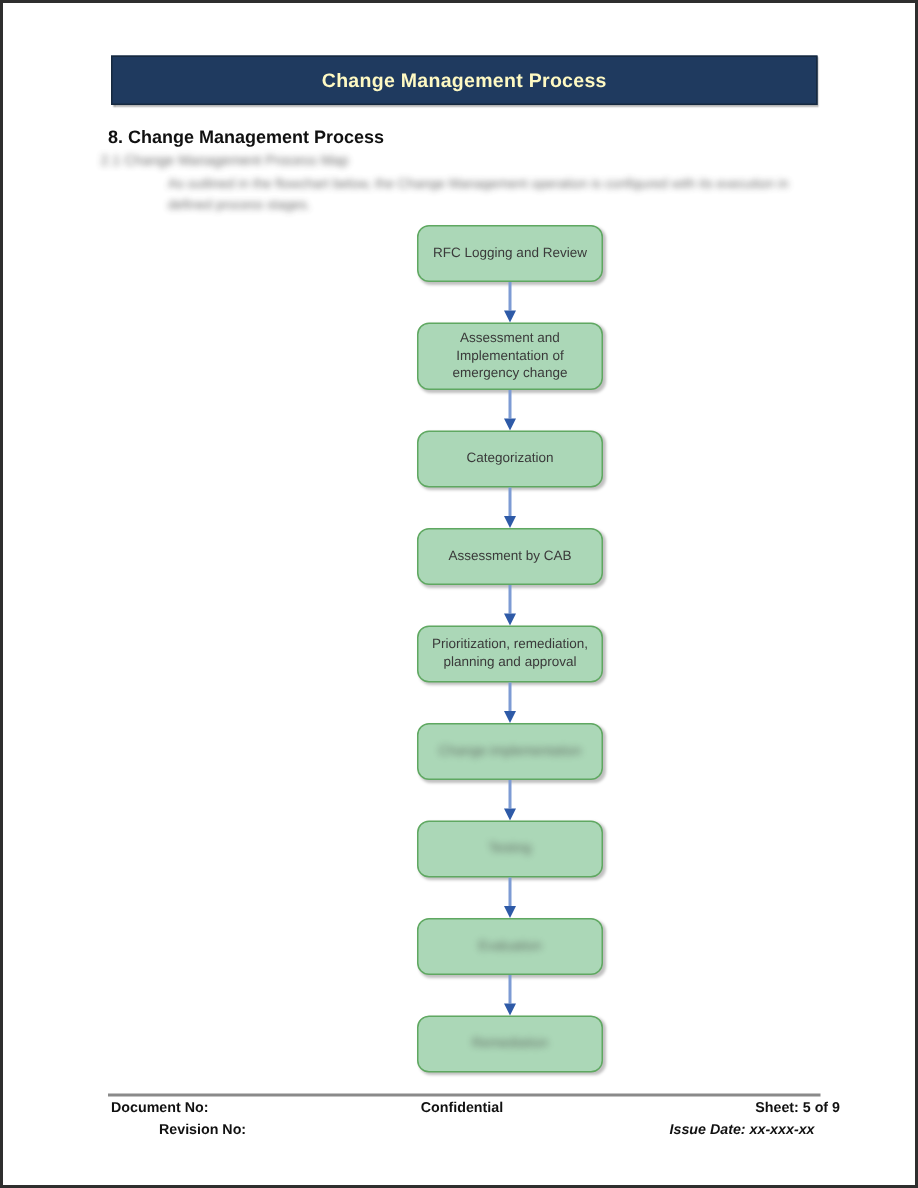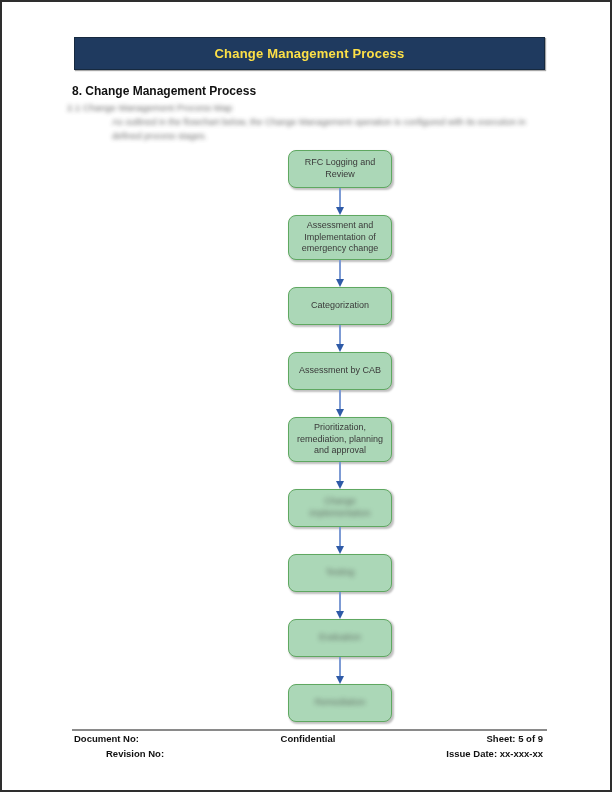--- a/index.html
+++ b/index.html
@@ -11,21 +11,21 @@
     position:relative;
     font-family:"Liberation Sans", sans-serif;
     overflow:hidden;
   }
   .title-bar{
     position:absolute;left:72px;top:35px;width:469px;height:31px;
     background:#1f3a5f;
     border:1px solid #16293f;
     box-shadow:1px 1px 1px rgba(0,0,0,0.35);
     display:flex;align-items:center;justify-content:center;
-    color:#fde047;font-size:13px;font-weight:bold;letter-spacing:.2px;
+    color:#fef9c3;font-size:13px;font-weight:bold;letter-spacing:.2px;
   }
   .section-heading{
     position:absolute;left:70px;top:82px;
     color:#111111;font-size:12px;font-weight:bold;
   }
   .redacted{filter:blur(2px);opacity:.8;color:#4a4a4a;}
   .blur-subheading{
     position:absolute;left:65px;top:100px;
     font-size:9.5px;white-space:nowrap;
   }
@@ -35,21 +35,21 @@
   }
   .blur-par2{
     position:absolute;left:110px;top:129px;
     font-size:9px;white-space:nowrap;
   }
   .flowchart{
     position:absolute;left:279px;top:148px;width:118px;
     display:flex;flex-direction:column;align-items:center;
   }
   .flow-box{
-    width:104px;min-height:38px;box-sizing:border-box;
+    width:124px;min-height:38px;box-sizing:border-box;
     background:#abd7b7;
     border:1.5px solid #5fa861;
     border-radius:8px;
     box-shadow:1.5px 1.5px 2px rgba(0,0,0,0.25);
     display:flex;align-items:center;justify-content:center;
     padding:4px 7px;
     text-align:center;
     font-size:9px;line-height:1.3;color:#3a3a3a;
   }
   .flow-box.redacted-box span{filter:blur(2.4px);opacity:.75;color:#4a4a4a;}
@@ -65,22 +65,22 @@
   }
   .footer-rule{
     position:absolute;left:70px;top:727px;width:475px;height:2px;background:#8a8a8a;
   }
   .footer-text{
     position:absolute;font-size:9.5px;font-weight:bold;color:#111111;
   }
   .f-doc{left:72px;top:731px;text-align:center;}
   .f-rev{left:72px;top:746px;padding-left:32px;}
   .f-conf{left:0;top:731px;width:612px;text-align:center;}
-  .f-sheet{right:67px;top:731px;text-align:right;}
-  .f-issue{right:67px;top:746px;text-align:right;}
+  .f-sheet{right:50px;top:731px;text-align:right;}
+  .f-issue{right:67px;top:746px;text-align:right;font-style:italic;}
 </style>
 </head>
 <body>
 
 <div class="title-bar">
   <span>Change Management Process</span>
 </div>
 
 <div class="section-heading">8. Change Management Process</div>
 

